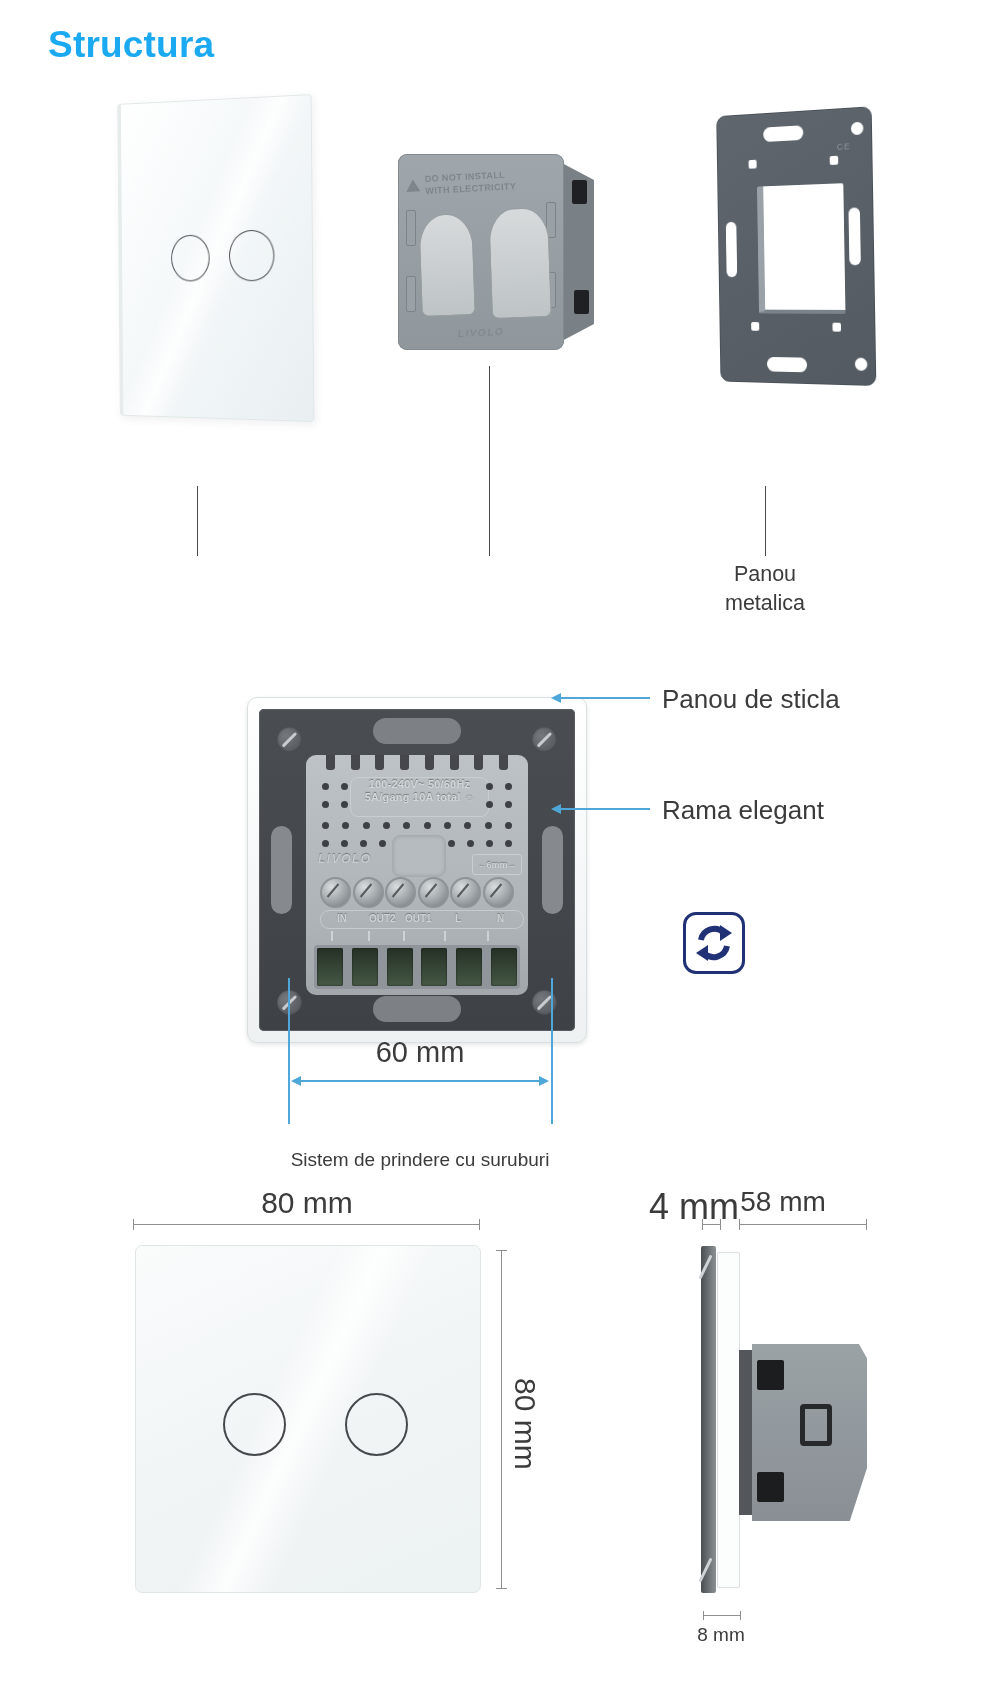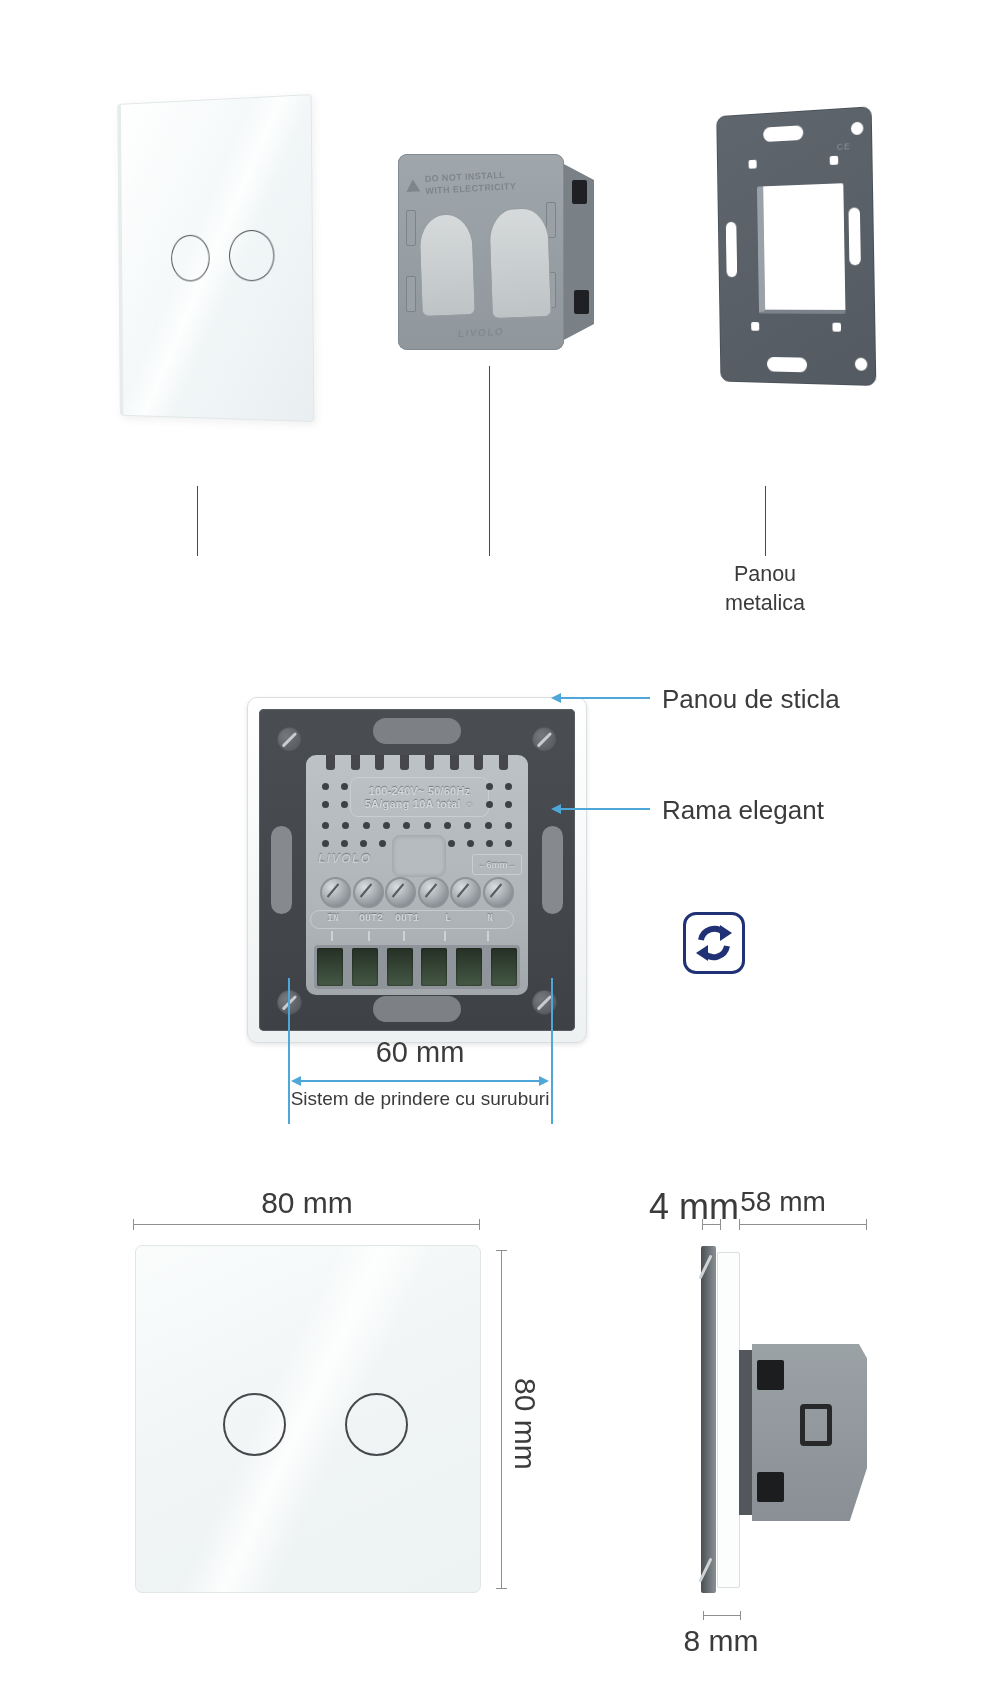--- a/index.html
+++ b/index.html
@@ -71,37 +71,37 @@
   .slotH{position:absolute;left:50%;transform:translateX(-50%);width:88px;height:26px;background:#7d8185;
       border-radius:14px;}
   .slotV{position:absolute;top:50%;transform:translateY(-50%);width:21px;height:88px;background:#868a8e;
       border-radius:11px;}
 
   .bmod{position:absolute;left:58px;top:57px;width:222px;height:240px;border-radius:10px;
       background:linear-gradient(180deg,#bcc2c5 0%,#adb3b7 70%,#a1a7ab 100%);}
   .tabs{position:absolute;top:0;left:20px;right:20px;display:flex;justify-content:space-between;}
   .tabs i{width:9px;height:15px;background:#45474c;border-radius:0 0 3px 3px;}
   .infobox{position:absolute;left:44px;top:22px;width:137px;height:38px;border:1.5px solid #c9ced1;
-      border-radius:8px;display:flex;flex-direction:column;justify-content:center;align-items:center;gap:1px;}
+      border-radius:8px;display:flex;flex-direction:column;align-items:center;gap:1px;}
   .emboss{font-size:11px;font-weight:bold;color:#d2d7d9;text-shadow:0 -1px 1px rgba(55,60,63,.55);letter-spacing:.2px;}
   .vent{position:absolute;display:flex;gap:12px;}
   .vent i{width:7px;height:7px;border-radius:50%;background:#3d4044;}
   .bbrand{position:absolute;left:12px;top:97px;font-size:12px;font-weight:bold;font-style:italic;
       color:#c7cccf;letter-spacing:1.5px;text-shadow:0 -1px 1px rgba(55,60,63,.55);}
   .blank{position:absolute;left:86px;top:80px;width:52px;height:40px;background:#b5bbbe;border:1px solid #a5abaf;
       border-radius:8px;box-shadow:inset 0 0 4px rgba(0,0,0,.14);}
   .gauge{position:absolute;right:6px;top:99px;width:48px;height:19px;border:1.5px solid #caced1;border-radius:3px;
       display:flex;align-items:center;justify-content:center;font-size:9px;font-weight:bold;color:#d0d5d7;
       text-shadow:0 -1px 1px rgba(55,60,63,.5);}
   .terms{position:absolute;left:14px;top:122px;width:194px;display:flex;justify-content:space-between;}
   .terms i{position:relative;width:27px;height:27px;border-radius:50%;border:2px solid #8d9397;
       background:radial-gradient(circle at 35% 30%,#d9dddf,#9aa0a4 60%,#70767b);}
   .terms i::after{content:"";position:absolute;left:10px;top:3px;width:2px;height:17px;background:#575b5f;
       transform:rotate(40deg);}
-  .lblpill{position:absolute;left:4px;top:155px;width:202px;height:17px;border:1.3px solid #c6cbce;border-radius:9px;font-family:Liberation Mono, monospace;}
+  .lblpill{position:absolute;left:14px;top:155px;width:202px;height:17px;border:1.3px solid #c6cbce;border-radius:9px;}
   .tlabel{position:absolute;top:2px;font-size:10px;font-weight:bold;color:#ced3d5;text-shadow:0 -1px 1px rgba(55,60,63,.5);}
   .ttick{position:absolute;top:176px;width:1.5px;height:10px;background:#cdd2d4;}
   .gblock{position:absolute;left:8px;top:190px;width:206px;height:44px;background:#8f959a;border-radius:4px;}
   .gslots{position:absolute;inset:3px;display:flex;justify-content:space-between;}
   .gslots i{width:26px;background:linear-gradient(180deg,#253025,#455845);border-radius:2px;box-shadow:inset 0 0 2px #141a14;}
 
   
   .cline{height:1.6px;background:#4FA6D9;}
   .arrowL{width:0;height:0;border-top:5px solid transparent;border-bottom:5px solid transparent;
       border-right:10px solid #4FA6D9;}
@@ -109,21 +109,21 @@
       border-left:10px solid #4FA6D9;}
   .callout-text{font-size:26px;color:#3b3b3b;}
 
   
   .rotbox{left:683px;top:912px;width:56px;height:56px;border:3.5px solid #203175;border-radius:13px;
       display:flex;align-items:center;justify-content:center;background:#ffffff;}
 
   
   .mline{width:1.5px;background:#4FA6D9;}
   .dim60-text{left:320px;top:1036px;width:200px;text-align:center;font-size:29px;color:#3b3b3b;}
-  .dim60-caption{left:268px;top:1088px;width:304px;text-align:center;font-size:19px;color:#3b3b3b;}
+  .dim60-caption{left:268px;top:1149px;width:304px;text-align:center;font-size:19px;color:#3b3b3b;}
 
   
   .dimtext{font-size:30px;color:#3b3b3b;text-align:center;}
   .gline{background:#8f8f8f;}
   .fpanel{left:135px;top:1245px;width:344px;height:346px;border:1px solid #e1e6e7;border-radius:7px;
       background:
         linear-gradient(115deg,rgba(255,255,255,0) 40%,rgba(255,255,255,.85) 49%,rgba(255,255,255,0) 59%),
         linear-gradient(155deg,#fafcfc 0%,#f0f4f5 55%,#edf2f3 100%);}
   .fcirc{position:absolute;width:59px;height:59px;border:2px solid #46494c;border-radius:50%;}
   .vlabel{writing-mode:vertical-rl;font-size:30px;color:#3b3b3b;}
@@ -137,20 +137,21 @@
       background:linear-gradient(180deg,#9ba2a6,#898f94);
       clip-path:polygon(0 0,93% 0,100% 8%,100% 70%,85% 100%,0 100%);}
   .sv-clip{position:absolute;left:5px;width:27px;height:30px;background:#1b1d1f;border-radius:2px;}
   .sv-hook{position:absolute;left:48px;top:60px;width:22px;height:32px;border:5px solid #26282a;border-radius:4px;}
 </style>
 </head>
 <body>
 
 <div class="stage">
 
+  <div class="abs title">Structura</div>
 
   <div class="abs glass3d">
     <div class="sheen"></div>
     <div class="tcirc c1"></div>
     <div class="tcirc c2"></div>
   </div>
 
   <div class="abs mod3d">
     <div class="side"></div>
     <div class="sclip" style="left:174px;top:30px;"></div>
@@ -360,15 +361,15 @@
   <div class="abs sv-mount"></div>
   <div class="abs sv-mod">
     <div class="sv-clip" style="top:16px;"></div>
     <div class="sv-clip" style="top:128px;"></div>
     <div class="sv-hook"></div>
   </div>
 
   <div class="abs gline" style="left:703px;top:1615px;width:37px;height:1px;"></div>
   <div class="abs gline" style="left:703px;top:1611px;width:1px;height:9px;"></div>
   <div class="abs gline" style="left:740px;top:1611px;width:1px;height:9px;"></div>
-  <div class="abs dimtext" style="left:671px;top:1624px;width:100px;font-size:30px;">8 mm</div>
+  <div class="abs dimtext" style="left:671px;top:1624px;width:100px;font-size:19px;">8 mm</div>
 
 </div>
 
 </body></html>

